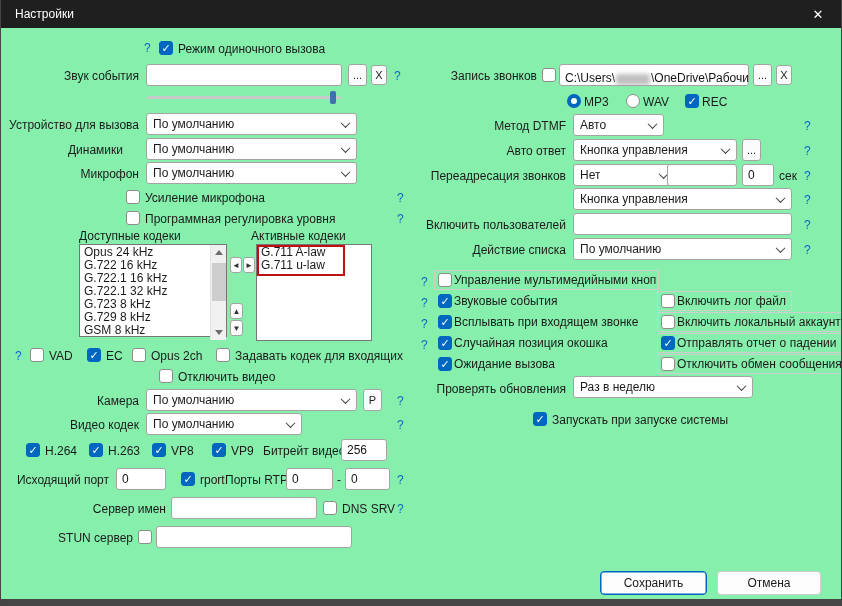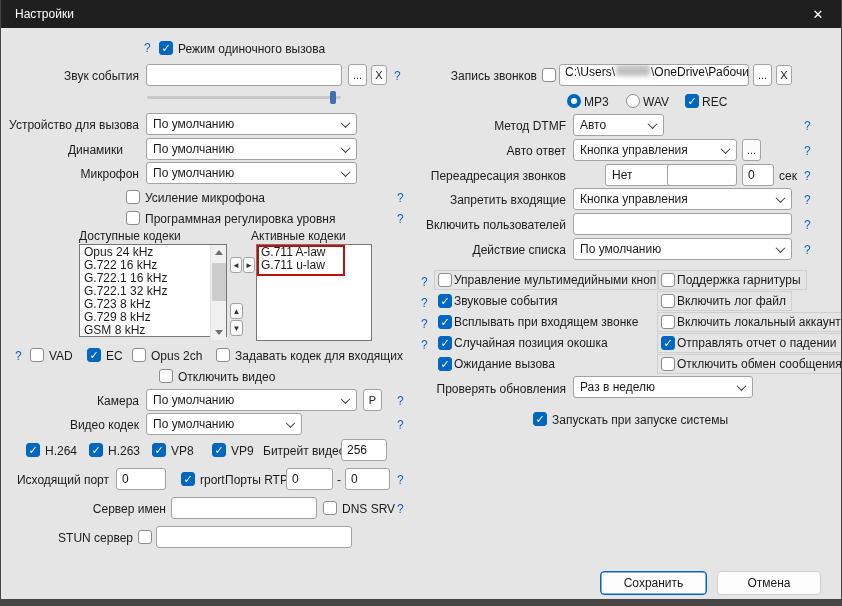--- a/index.html
+++ b/index.html
@@ -1,39 +1,39 @@
 <!DOCTYPE html>
 <html><head>
 <meta charset="utf-8">
 <style>
   *{box-sizing:border-box;margin:0;padding:0}
   html,body{width:842px;height:606px}
   body{font-family:"Liberation Sans","DejaVu Sans",sans-serif;font-size:12px;color:#1b1b1b;background:#6b6b6b}
-  .window{position:relative;width:842px;height:606px;background:#e5e5e5;overflow:hidden;
+  .window{position:relative;width:842px;height:606px;background:#86efac;overflow:hidden;
           border-left:1px solid #454545;border-right:1px solid #454545;border-bottom:7px solid #464646}
   .titlebar{position:absolute;left:0;top:0;width:100%;height:28px;background:#1f1f1f;color:#fff;display:flex;align-items:center}
   .title{padding-left:14px;font-size:12px}
   .close{margin-left:auto;width:46px;height:28px;display:flex;align-items:center;justify-content:center;font-size:13px;color:#fff;cursor:pointer}
   .lbl{position:absolute;white-space:nowrap;line-height:14px}
   .rlbl{position:absolute;white-space:nowrap;line-height:14px;text-align:right}
   .q{position:absolute;color:#0a64c8;line-height:14px;cursor:pointer}
   .cb{position:absolute;width:14px;height:14px;border:1px solid #8c8c8c;border-radius:3px;background:#fff;
       display:flex;align-items:center;justify-content:center;cursor:pointer}
   .cb[data-checked="true"]{background:#0067c0;border-color:#0067c0}
   .cb[data-checked="true"]::after{content:"✓";color:#fff;font-size:11px;font-weight:700;line-height:1}
   .radio{position:absolute;width:14px;height:14px;border:1px solid #8c8c8c;border-radius:50%;background:#fff;cursor:pointer}
   .radio[data-checked="true"]{border:4px solid #0067c0}
   .combo{position:absolute;height:22px;background:#fff;border:1px solid #a3a3a3;border-radius:3px;
          display:flex;align-items:center;justify-content:space-between;padding:0 7px 0 6px;cursor:pointer}
   .combo .tx{white-space:nowrap;overflow:hidden}
   .chev{flex:none;width:7px;height:7px;border-right:1.4px solid #3a3a3a;border-bottom:1.4px solid #3a3a3a;
         transform:rotate(45deg) translate(-1px,-1px);margin-left:6px}
   .tin{position:absolute;height:22px;border:1px solid #a3a3a3;border-radius:3px;background:#fff;padding:0 5px;
        font-family:inherit;font-size:12px;color:#141414;outline:none}
-  .flexdiv{display:flex;align-items:flex-start;white-space:nowrap;overflow:hidden}
+  .flexdiv{display:flex;align-items:flex-end;white-space:nowrap;overflow:hidden}
   .redact{flex:none;width:34px;height:11px;margin:0 1px;background:#c0c0c0;border-radius:2px;filter:blur(2px)}
   .sbtn{position:absolute;background:#fbfbfb;border:1px solid #a3a3a3;border-radius:3px;font-size:11px;color:#222;
         display:flex;align-items:center;justify-content:center;cursor:pointer}
   .arrowbtn{font-size:8px;color:#333}
   .list{position:absolute;background:#fff;border:1px solid #767676;overflow:hidden;padding-top:1px}
   .litem{padding:0 4px;font-size:12px;line-height:13px;white-space:nowrap}
   .vscroll{position:absolute;width:16px;background:#f0f0f0;border-left:1px solid #e3e3e3}
   .scroll-arrow{position:absolute;left:4px;width:0;height:0;border-left:4px solid transparent;border-right:4px solid transparent}
   .scroll-arrow.up{top:5px;border-bottom:5px solid #6d6d6d}
   .scroll-arrow.down{bottom:5px;border-top:5px solid #6d6d6d}
@@ -214,30 +214,29 @@
 
   <span class="rlbl" style="left:400px;top:144px;width:165px">Авто ответ</span>
   <div class="combo" style="left:572px;top:139px;width:164px">
     <span class="tx">Кнопка управления</span>
     <span class="chev"></span>
   </div>
   <div class="sbtn" style="left:741px;top:139px;width:19px;height:22px">...</div>
   <span class="q" style="left:803px;top:144px">?</span>
 
   <span class="rlbl" style="left:400px;top:169px;width:165px">Переадресация звонков</span>
-  <div class="combo" style="left:604px;top:164px;width:102px">
+  <div class="combo" style="left:572px;top:164px;width:102px">
     <span class="tx">Нет</span>
     <span class="chev"></span>
   </div>
   <input class="tin" style="left: 666px; top: 164px; width: 70px;" value="">
   <input class="tin" style="left: 741px; top: 164px; width: 32px;" value="0">
   <span class="lbl" style="left:778px;top:169px">сек</span>
   <span class="q" style="left:803px;top:169px">?</span>
 
-  <span class="rlbl" style="left:400px;top:193px;width:165px">Запретить входящие</span>
   <div class="combo" style="left:572px;top:188px;width:219px">
     <span class="tx">Кнопка управления</span>
     <span class="chev"></span>
   </div>
   <span class="q" style="left:803px;top:193px">?</span>
 
   <span class="rlbl" style="left:400px;top:218px;width:165px">Включить пользователей</span>
   <input class="tin" style="left: 572px; top: 213px; width: 219px;" value="">
   <span class="q" style="left:803px;top:218px">?</span>
 
@@ -246,24 +245,20 @@
     <span class="tx">По умолчанию</span>
     <span class="chev"></span>
   </div>
   <span class="q" style="left:803px;top:243px">?</span>
 
   <span class="q" style="left:420px;top:275px">?</span>
   <div class="optbox boxed" style="left:433px;top:270px;width:225px;overflow:hidden">
     <span class="cb" data-checked="false"></span>
     <span class="olbl">Управление мультимедийными кноп</span>
   </div>
-  <div class="optbox boxed" style="left:656px;top:270px">
-    <span class="cb" data-checked="false"></span>
-    <span class="olbl">Поддержка гарнитуры</span>
-  </div>
 
   <span class="q" style="left:420px;top:296px">?</span>
   <div class="optbox" style="left:433px;top:291px">
     <span class="cb" data-checked="true"></span>
     <span class="olbl">Звуковые события</span>
   </div>
   <div class="optbox boxed" style="left:656px;top:291px">
     <span class="cb" data-checked="false"></span>
     <span class="olbl">Включить лог файл</span>
   </div>

